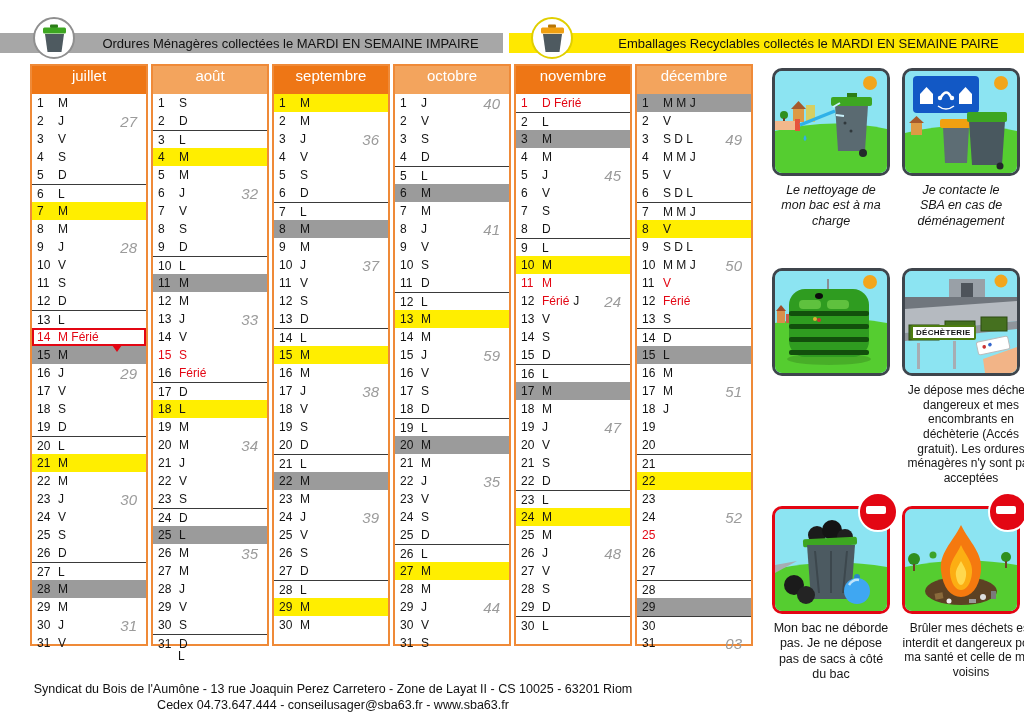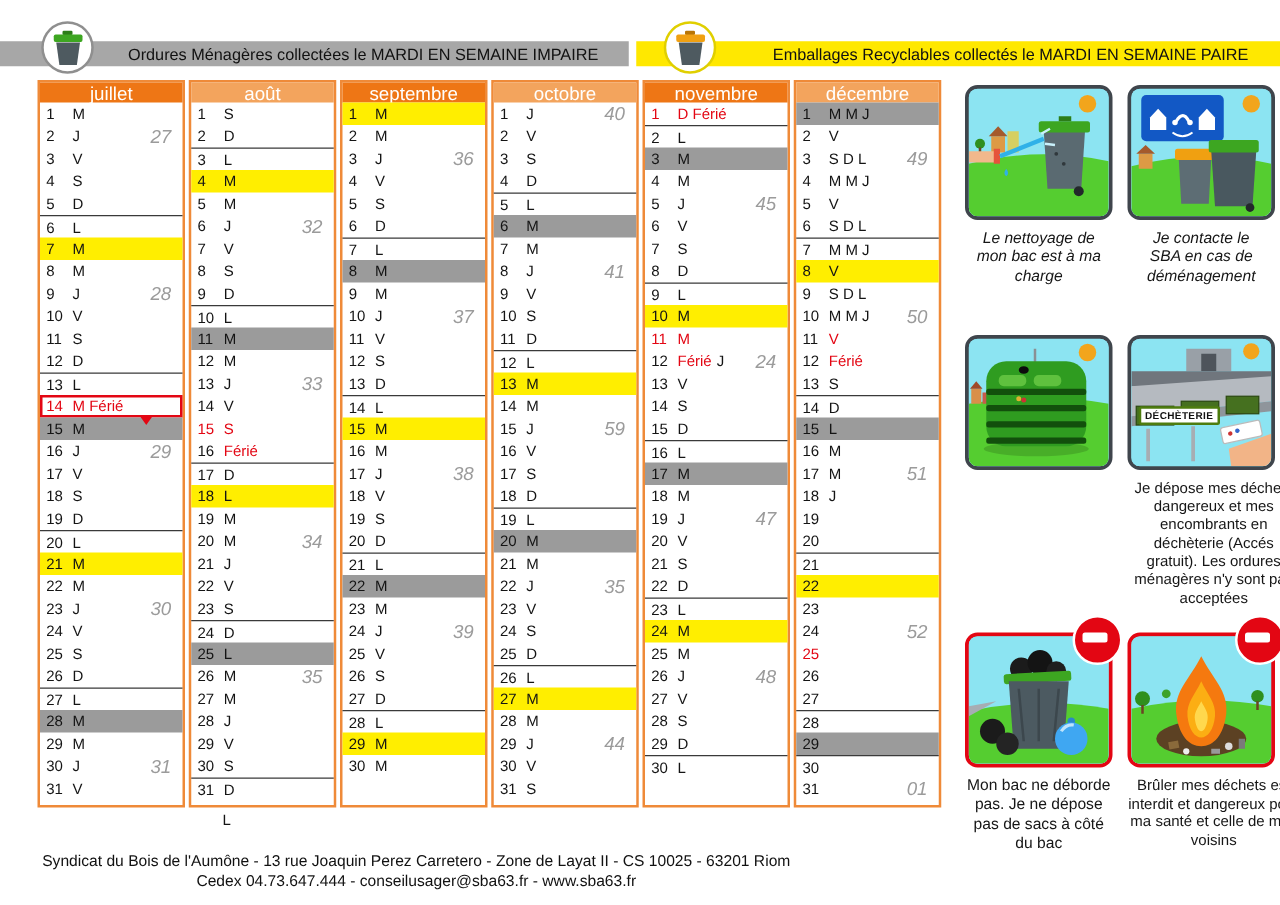--- a/index.html
+++ b/index.html
@@ -12,21 +12,21 @@
   .banner-left{left:0;width:503px;background:#a7a7a7;padding-left:78px;}
   .banner-right{left:509px;width:515px;background:#ffe800;padding-left:84px;}
   .banner-circle{position:absolute;top:17px;width:42px;height:42px;border-radius:50%;background:#fff;
                  display:flex;align-items:center;justify-content:center;z-index:2;box-sizing:border-box;}
   .circle-left{left:33px;border:2px solid #8f8f8f;}
   .circle-right{left:531px;border:2px solid #e0cf00;}
 
   
   .calendar{position:absolute;left:30px;top:64px;display:flex;gap:3px;}
   .month-col{position:relative;width:118px;height:582px;border:2px solid #ef8a38;box-sizing:border-box;background:#fff;}
-  .month-header{height:16px;line-height:20px;text-align:center;color:#fff;font-size:15px;}
+  .month-header{height:28px;line-height:20px;text-align:center;color:#fff;font-size:15px;}
   .shade-dark{background:#ee7615;}
   .shade-light{background:#f3a45d;}
   .day-row{position:relative;display:flex;align-items:center;height:18px;font-size:12px;
            box-sizing:border-box;padding-left:5px;}
   .day-num{width:21px;flex:none;}
   .day-letters{display:flex;gap:4px;white-space:pre;}
   .hl-y{background:#ffee00;}
   .hl-g{background:#9b9b9b;}
   .dv{border-top:1px solid #3a3a3a;}
   .red{color:#e30613;}
@@ -856,21 +856,21 @@
           <span class="day-num">29</span>
           <span class="day-letters"></span>
         </div>
         <div class="day-row dv">
           <span class="day-num">30</span>
           <span class="day-letters"></span>
         </div>
         <div class="day-row">
           <span class="day-num">31</span>
           <span class="day-letters"></span>
-          <span class="week-num">01</span>
+          <span class="week-num">03</span>
         </div>
       </div>
     </div>
 
   <div class="panels">
 
     <div class="panel" style="left:2px;top:6px">
       <div class="imgbox">
         <svg width="112" height="102" viewBox="0 0 112 102">
           <rect width="112" height="102" fill="#8ce4f2"></rect>

